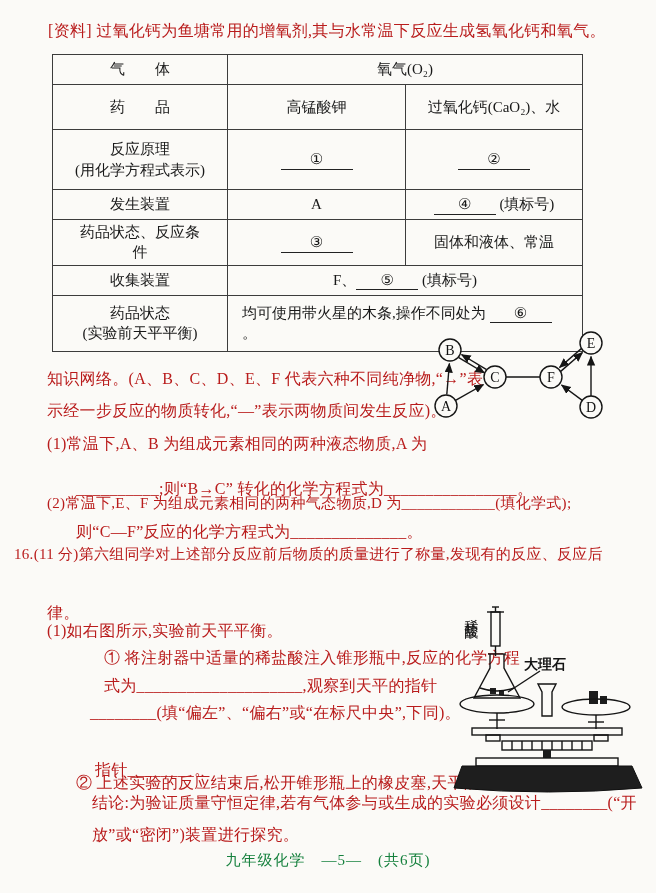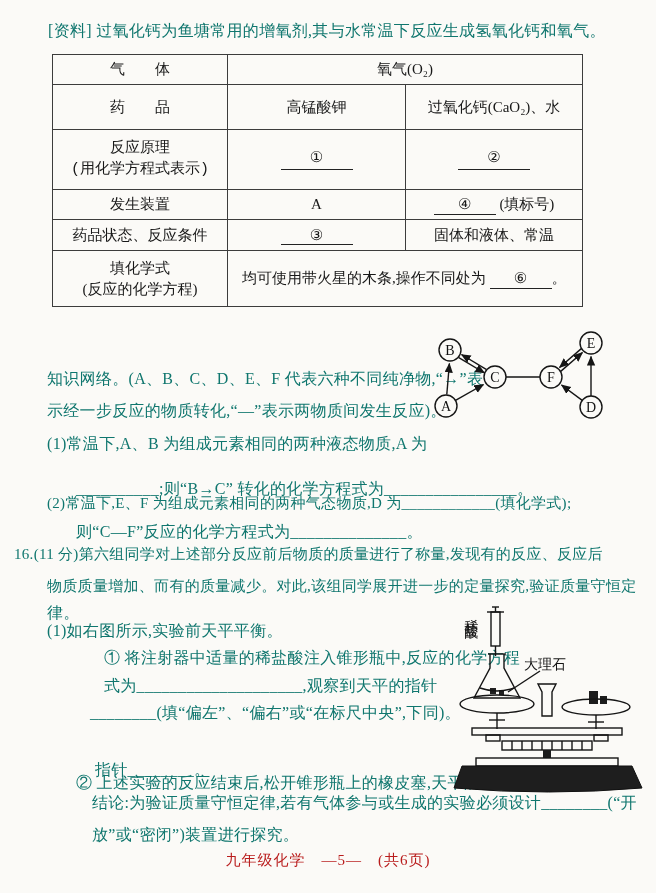--- a/index.html
+++ b/index.html
@@ -2,45 +2,45 @@
 <html><head>
 <meta charset="utf-8">
 <style>
   html,body{margin:0;padding:0;}
   body{
     width:656px;height:893px;position:relative;overflow:hidden;
     background:#fbfaf7;color:#1b1b1b;
     font-family:"Liberation Serif","DejaVu Serif",serif;
   }
   .page{position:absolute;inset:0;}
-  .tl{position:absolute;white-space:nowrap;font-size:15px;color:#0f766e;letter-spacing:.3px;}
+  .tl{position:absolute;white-space:nowrap;font-size:15px;color:#b91c1c;letter-spacing:.3px;}
   .tl.big{font-size:16px;}
   
   table.info{
     position:absolute;left:52px;top:54px;width:530px;
     border-collapse:collapse;table-layout:fixed;
     font-size:15px;color:#181818;
   }
   table.info td{
     border:1.6px solid #3c3c3c;text-align:center;vertical-align:middle;
-    padding:2px 12px;line-height:1.35;
+    padding:2px 20px;line-height:1.35;
   }
   .blank{
     display:inline-block;min-width:54px;text-align:center;
     border-bottom:1.4px solid #222;padding:0 4px 1px 4px;line-height:1.1;
   }
   .blank.wide{min-width:64px;}
   .vert{
     position:absolute;writing-mode:vertical-rl;text-orientation:upright;
     font-size:14px;letter-spacing:3px;color:#141414;
   }
-  .lbl{position:absolute;font-size:14px;color:#141414;white-space:nowrap;}
+  .lbl{position:absolute;font-size:14px;color:#141414;white-space:nowrap;font-weight:bold;}
   .footer{
     position:absolute;left:0;top:851px;width:656px;text-align:center;
-    font-size:15px;color:#b91c1c;letter-spacing:1px;
+    font-size:15px;color:#15803d;letter-spacing:1px;
   }
   svg .ln{stroke:#151515;stroke-width:1.4;fill:none;}
   svg .nd{stroke:#151515;stroke-width:1.4;fill:#fbfaf7;}
   svg text{font-family:"Liberation Serif","DejaVu Serif",serif;fill:#111;}
 </style>
 </head>
 <body>
 
 <div class="page">
 
@@ -55,45 +55,52 @@
     <tbody>
         <tr style="height:30px;">
       <td>气　　体</td>
       <td colspan="2">氧气(O₂)</td>
     </tr>
     <tr style="height:45px;">
       <td>药　　品</td>
       <td>高锰酸钾</td>
       <td>过氧化钙(CaO₂)、水</td>
     </tr>
-    <tr style="height:60px;font-family:Liberation Mono, monospace;">
+    <tr style="height:60px;">
       <td>
         <div>反应原理</div>
         <div>(用化学方程式表示)</div>
       </td>
       <td><span class="blank wide">①</span></td>
       <td><span class="blank wide">②</span></td>
     </tr>
     <tr style="height:30px;">
       <td>发生装置</td>
       <td>A</td>
       <td>
         <span class="blank">④</span>
         <span>(填标号)</span>
       </td>
     </tr>
     <tr style="height:31px;">
       <td>药品状态、反应条件</td>
       <td><span class="blank wide">③</span></td>
       <td>固体和液体、常温</td>
     </tr>
+    <tr style="height:30px;">
+      <td>收集装置</td>
+      <td colspan="2">
+        <span>F、</span><span class="blank">⑤</span>
+        <span>(填标号)</span>
+      </td>
+    </tr>
     <tr style="height:56px;">
       <td>
-        <div>填化学式</div>
-        <div>(反应的化学方程)</div>
+        <div>药品状态</div>
+        <div>(实验前天平平衡)</div>
       </td>
       <td colspan="2" style="text-align:left;padding-left:14px;">
         <span>均可使用带火星的木条,操作不同处为 </span><span class="blank">⑥</span><span>。</span>
       </td>
     </tr>
   </tbody>
     </table>
 
   <div class="tl big" style="left:47px;top:369px;">知识网络。(A、B、C、D、E、F 代表六种不同纯净物,“→”表</div>
   <div class="tl big" style="left:47px;top:401px;">示经一步反应的物质转化,“—”表示两物质间发生反应)。</div>
@@ -127,21 +134,20 @@
     <circle class="nd" cx="165" cy="79" r="11"></circle>
     <text x="24" y="27" font-size="14" text-anchor="middle">B</text>
     <text x="20" y="83" font-size="14" text-anchor="middle">A</text>
     <text x="69" y="54" font-size="14" text-anchor="middle">C</text>
     <text x="125" y="54" font-size="14" text-anchor="middle">F</text>
     <text x="165" y="20" font-size="14" text-anchor="middle">E</text>
     <text x="165" y="84" font-size="14" text-anchor="middle">D</text>
   </svg>
 
   <div class="tl" style="left:14px;top:545px;">16.(11 分)第六组同学对上述部分反应前后物质的质量进行了称量,发现有的反应、反应后</div>
-  <div class="tl" style="left:47px;top:577px;">物质质量增加、而有的质量减少。对此,该组同学展开进一步的定量探究,验证质量守恒定</div>
   <div class="tl big" style="left:47px;top:603px;">律。</div>
   <div class="tl big" style="left:47px;top:621px;">(1)如右图所示,实验前天平平衡。</div>
   <div class="tl big" style="left:76px;top:648px;margin-left:28px;">① 将注射器中适量的稀盐酸注入锥形瓶中,反应的化学方程</div>
   <div class="tl big" style="left:104px;top:676px;text-align:right;">式为____________________,观察到天平的指针</div>
   <div class="tl big" style="left:90px;top:703px;">________(填“偏左”、“偏右”或“在标尺中央”,下同)。</div>
   <div class="tl big" style="left:76px;top:773px;">② 上述实验的反应结束后,松开锥形瓶上的橡皮塞,天平的</div>
   <div class="tl big" style="left:95px;top:760px;">指针________。</div>
   <div class="tl big" style="left:92px;top:793px;">结论:为验证质量守恒定律,若有气体参与或生成的实验必须设计________(“开</div>
   <div class="tl big" style="left:92px;top:825px;text-align:center;">放”或“密闭”)装置进行探究。</div>
 

